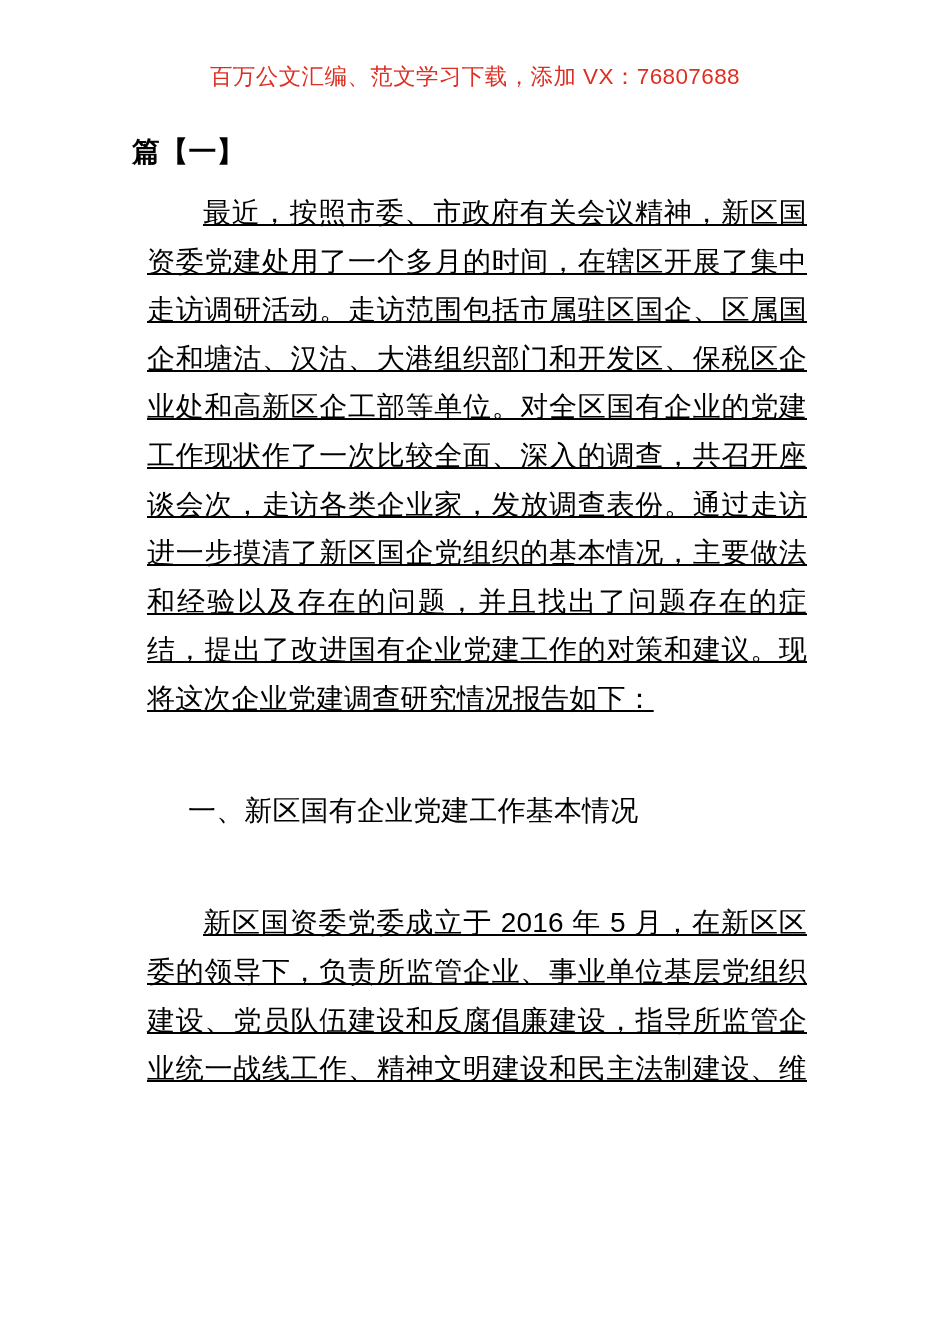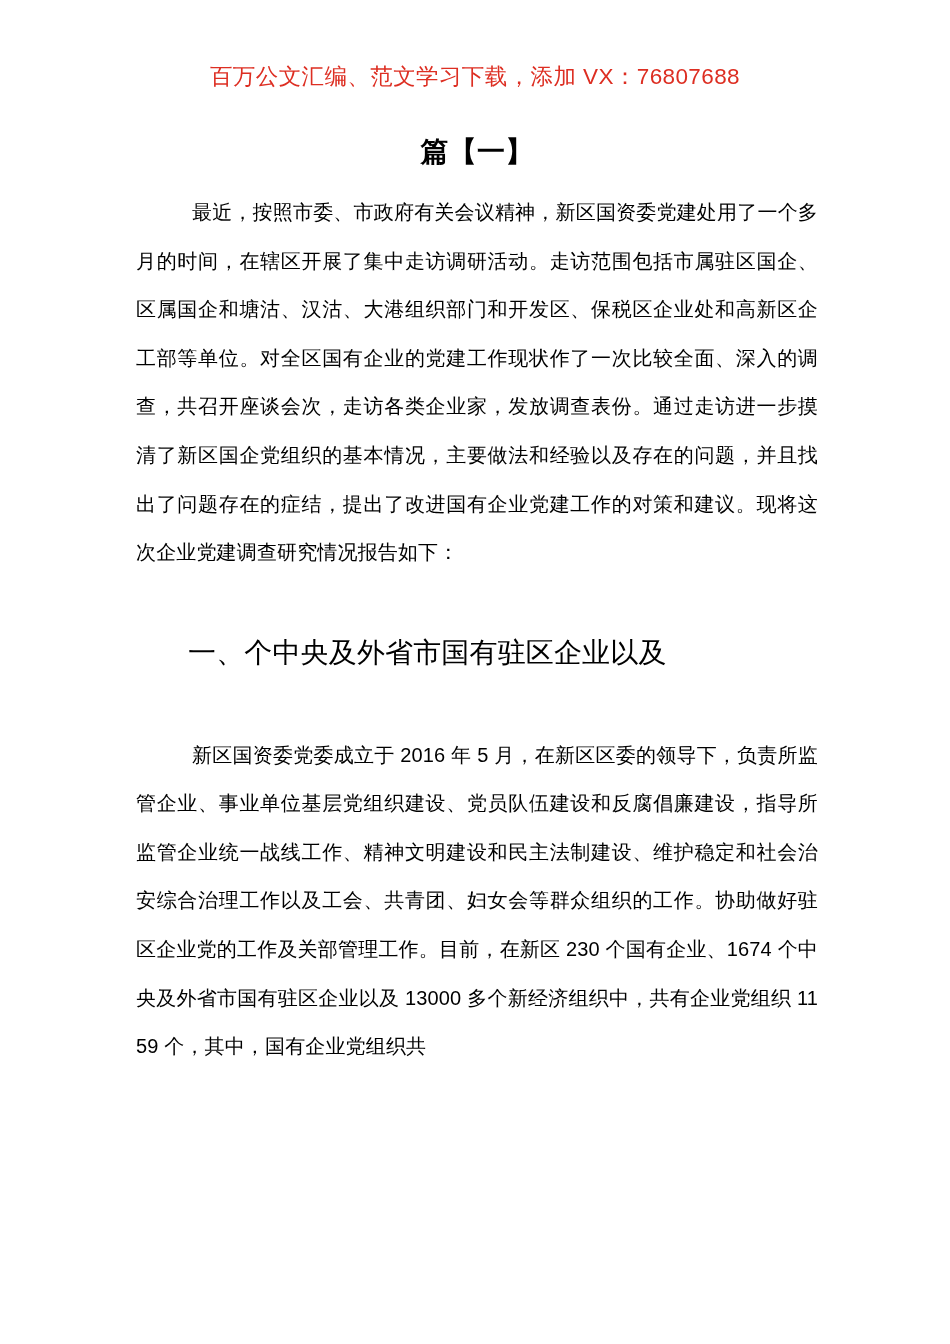--- a/index.html
+++ b/index.html
@@ -40,33 +40,33 @@
     width: 690px;
   }
 
   .doc-title {
     font-size: 28px;
     line-height: 44px;
     font-weight: bold;
     color: #000000;
     margin: 0 0 14px 0;
     letter-spacing: 0.2px;
-    text-align: center;
   }
 
   .para {
-    font-size: 20px;
+    font-size: 28px;
     line-height: 48.6px;
     color: #000000;
-    margin: 4px;
+    margin: 15px;
     text-align: justify;
     text-justify: inter-ideograph;
     text-indent: 56px;
     letter-spacing: 0.15px;
     word-break: break-all;
+    text-decoration: underline;
   }
 
   .section-heading {
     font-size: 28px;
     line-height: 48.6px;
     color: #000000;
     margin: 0;
     text-indent: 56px;
     font-weight: normal;
     letter-spacing: 0.15px;
@@ -84,21 +84,21 @@
   <div class="promo-header">百万公文汇编、范文学习下载，添加 VX：76807688</div>
 
   <div class="doc-body">
 
     <h1 class="doc-title">篇【一】</h1>
 
     <p class="para">最近，按照市委、市政府有关会议精神，新区国资委党建处用了一个多月的时间，在辖区开展了集中走访调研活动。走访范围包括市属驻区国企、区属国企和塘沽、汉沽、大港组织部门和开发区、保税区企业处和高新区企工部等单位。对全区国有企业的党建工作现状作了一次比较全面、深入的调查，共召开座谈会次，走访各类企业家，发放调查表份。通过走访进一步摸清了新区国企党组织的基本情况，主要做法和经验以及存在的问题，并且找出了问题存在的症结，提出了改进国有企业党建工作的对策和建议。现将这次企业党建调查研究情况报告如下：</p>
 
     <div class="spacer-line"></div>
 
-    <div class="section-heading">一、个中央及外省市国有驻区企业以及</div>
+    <div class="section-heading">一、新区国有企业党建工作基本情况</div>
 
     <div class="spacer-line"></div>
 
     <p class="para">新区国资委党委成立于 2016 年 5 月，在新区区委的领导下，负责所监管企业、事业单位基层党组织建设、党员队伍建设和反腐倡廉建设，指导所监管企业统一战线工作、精神文明建设和民主法制建设、维护稳定和社会治安综合治理工作以及工会、共青团、妇女会等群众组织的工作。协助做好驻区企业党的工作及关部管理工作。目前，在新区 230 个国有企业、1674 个中央及外省市国有驻区企业以及 13000 多个新经济组织中，共有企业党组织 1159 个，其中，国有企业党组织共</p>
 
   </div>
 
 </div>
 
 </body></html>

